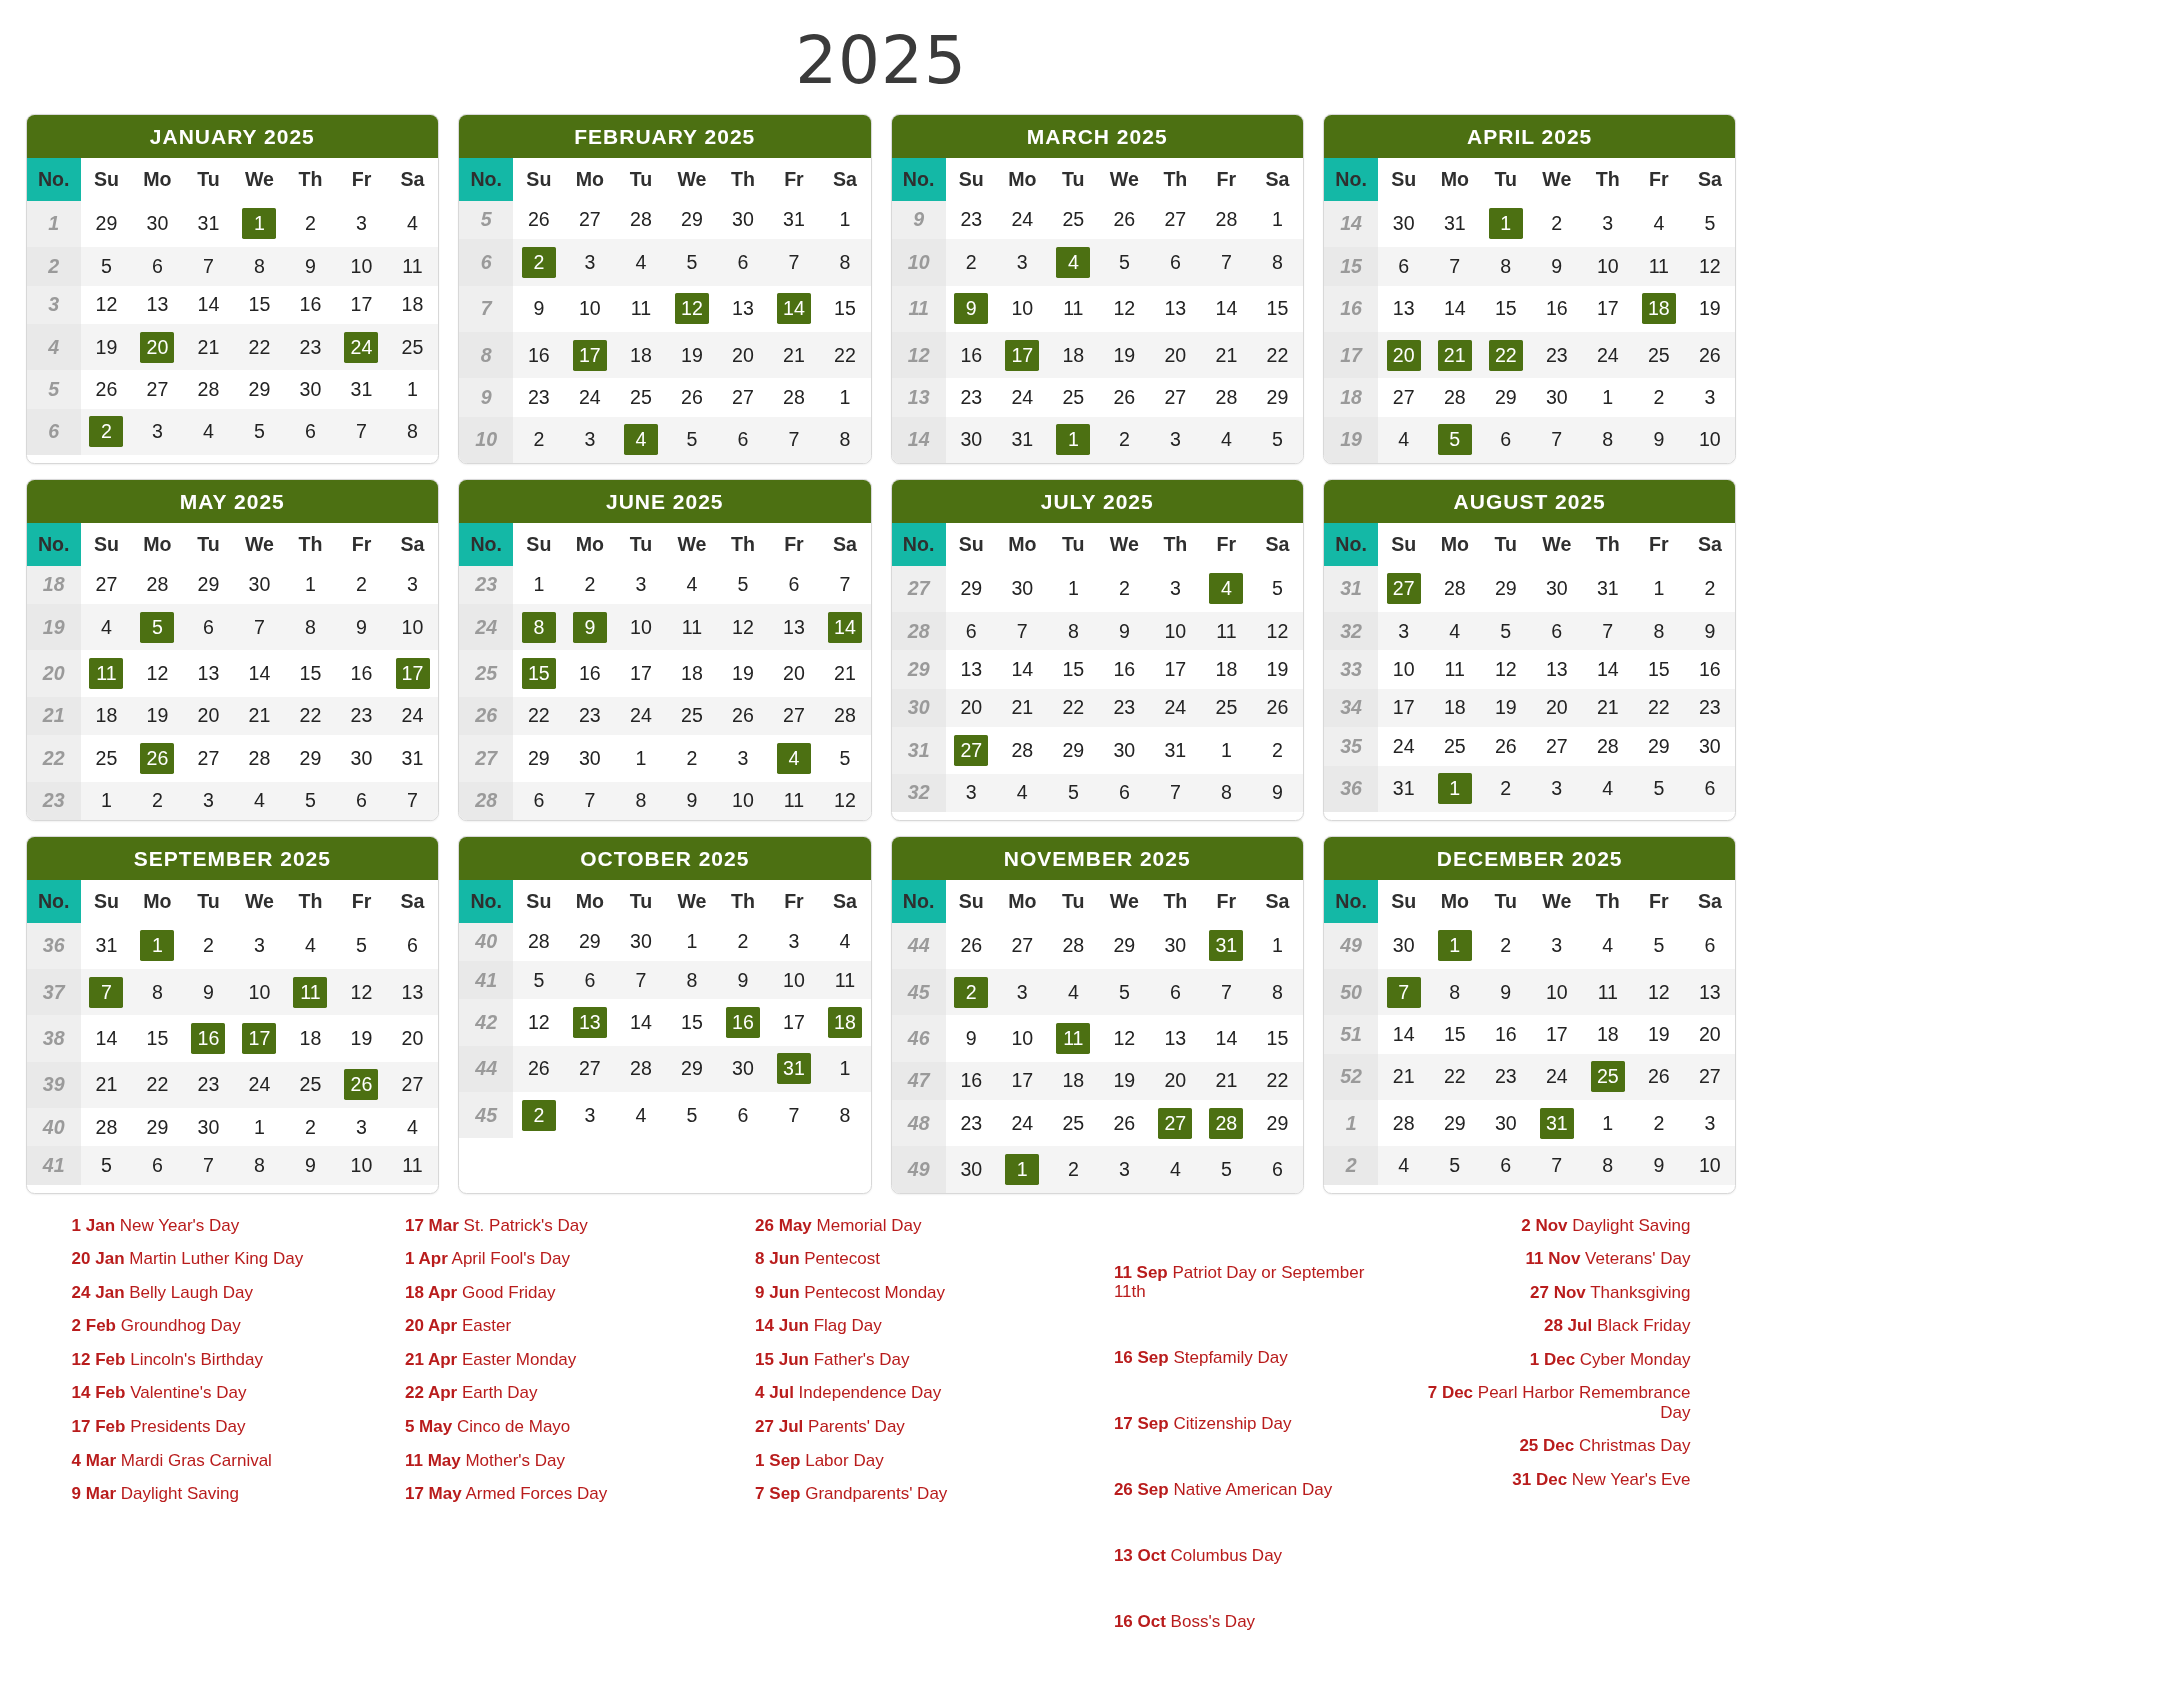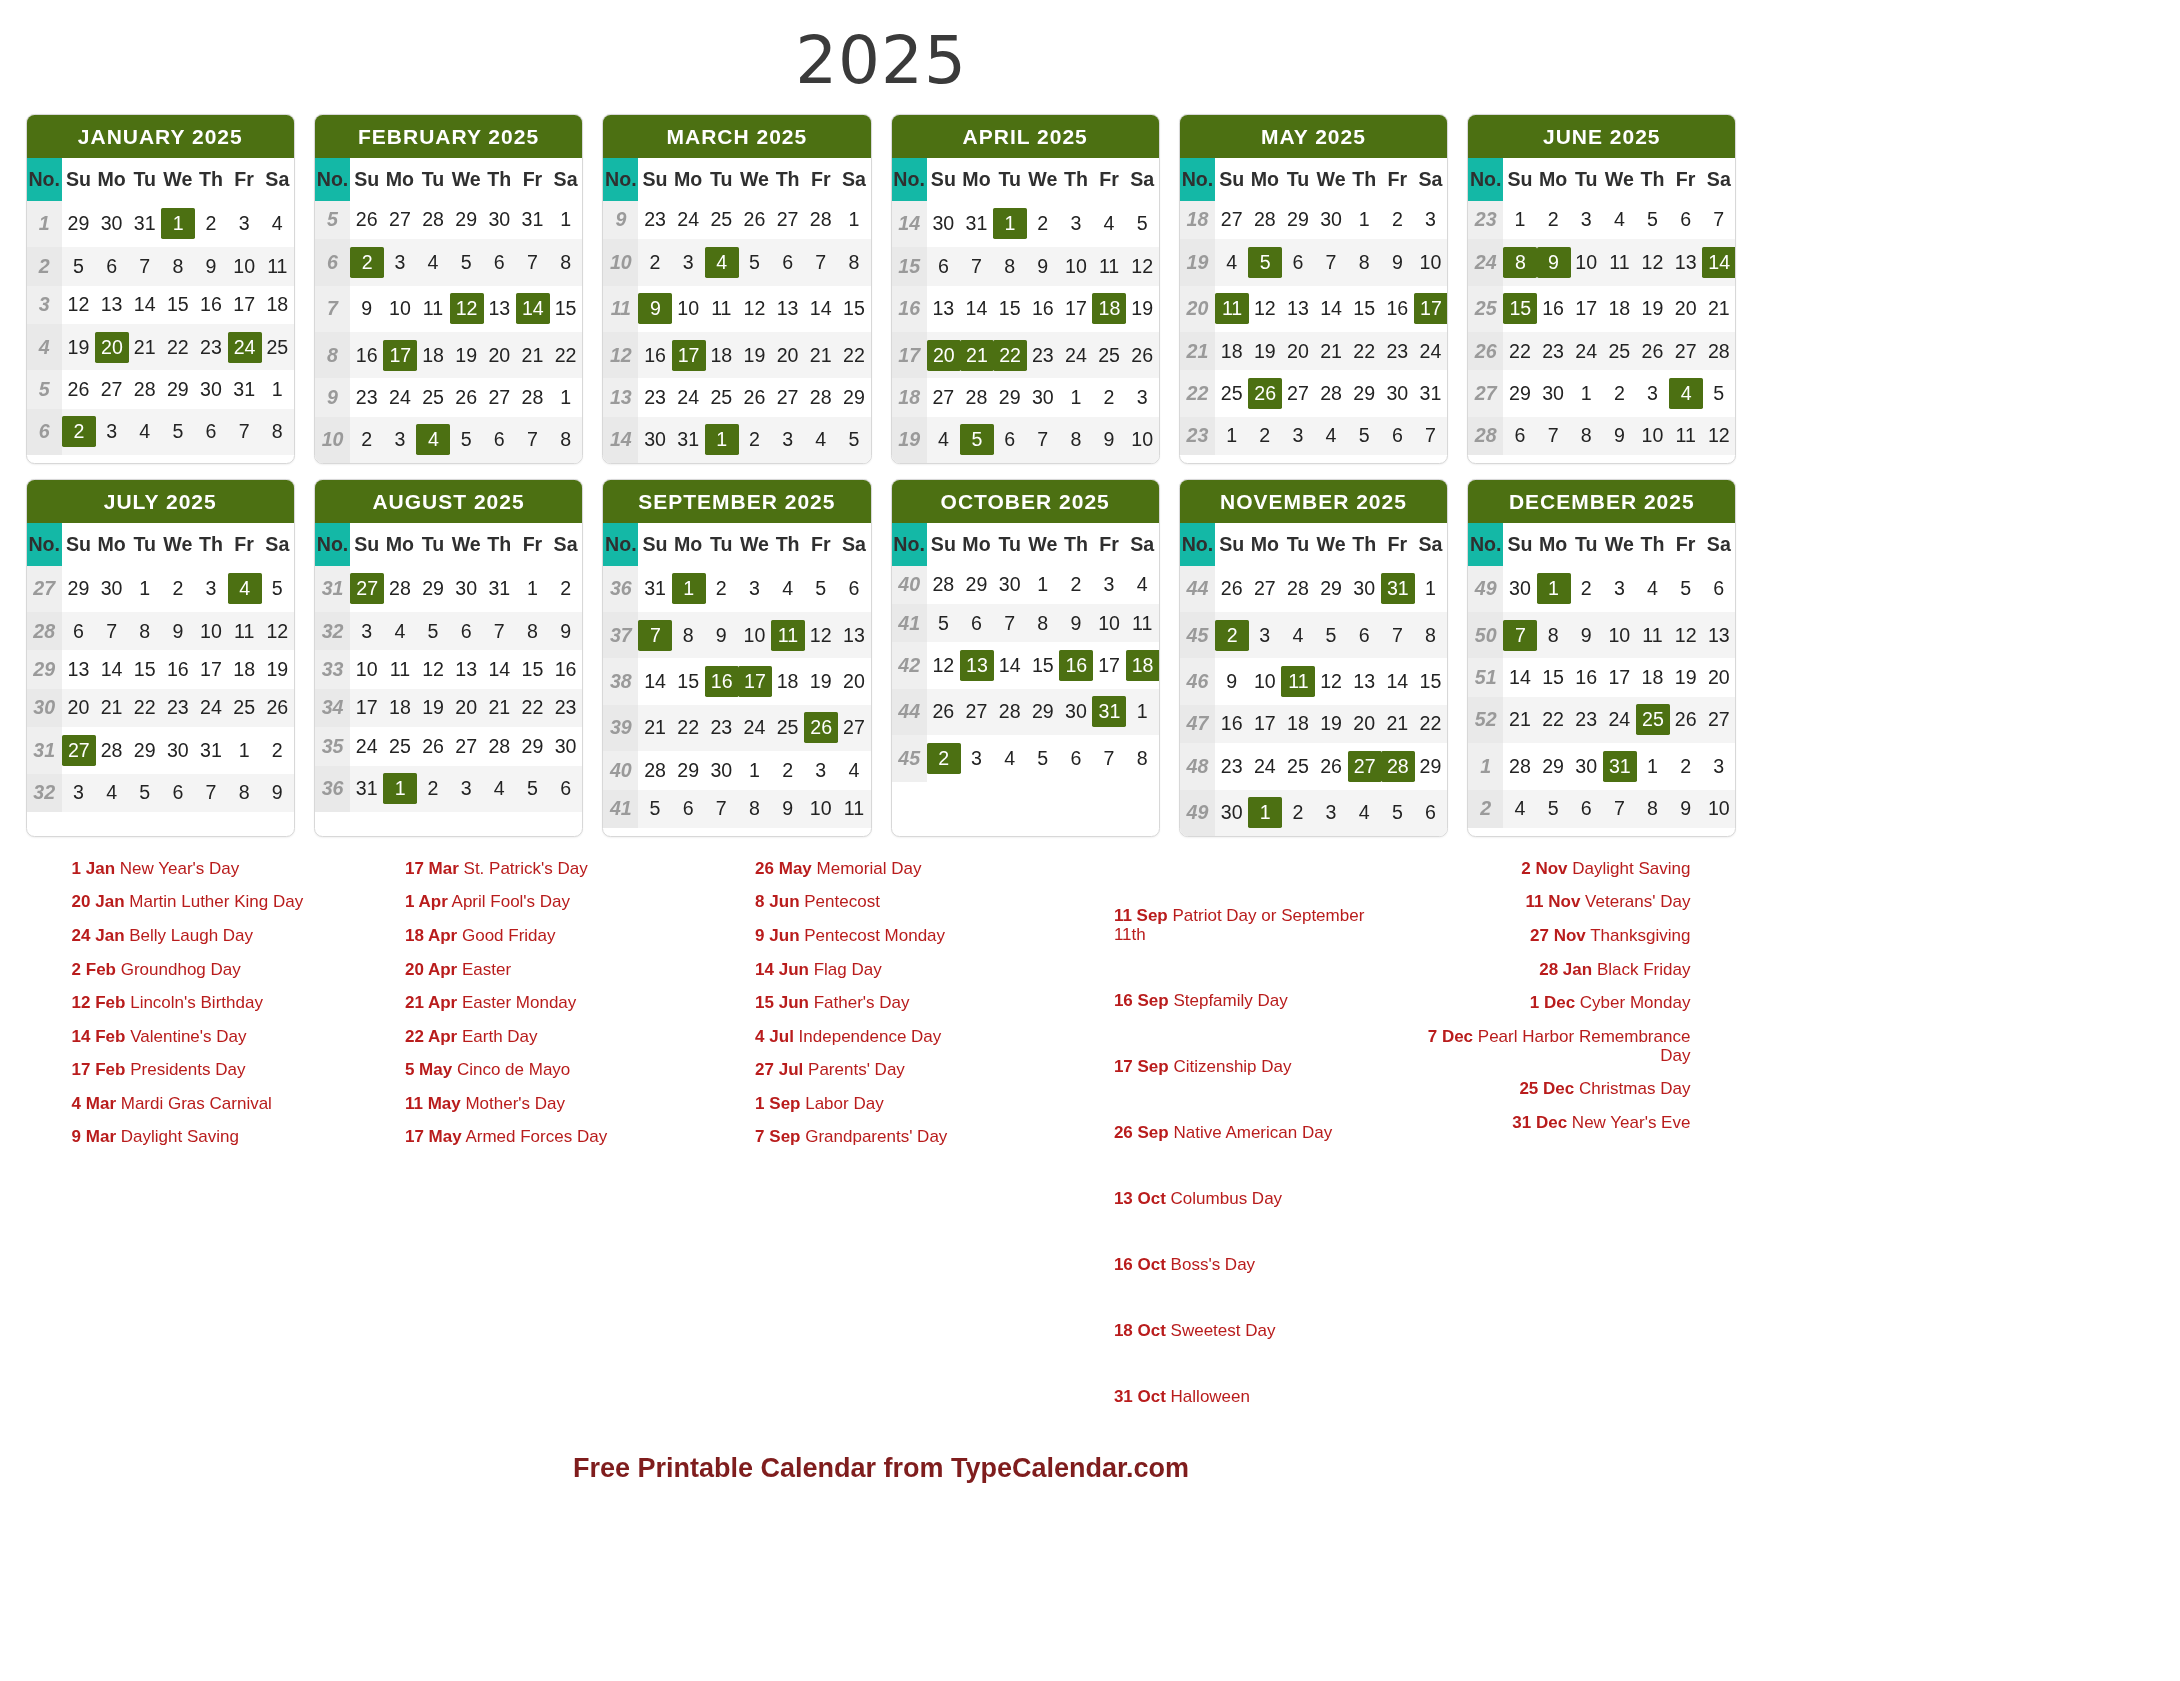--- a/index.html
+++ b/index.html
@@ -19,21 +19,21 @@
     text-align: center;
     font-size: 66px;
     font-weight: 400;
     color: #3a3a3a;
     letter-spacing: 0.9px;
     margin: 6.8px 0 15.3px 0;
     font-family: "DejaVu Sans", sans-serif;
   }
   .months-grid {
     display: grid;
-    grid-template-columns: repeat(6, 1fr);
+    grid-template-columns: repeat(4, 1fr);
     gap: 15.3px 19px;
   }
   .month-card {
     border: 0.9px solid #d8d8d8;
     border-radius: 8.5px;
     background: #fff;
     overflow: hidden;
     box-shadow: 0 0.9px 1.7px rgba(0,0,0,0.06);
   }
   .month-header {
@@ -1109,21 +1109,21 @@
         <div class="hol-item"><span class="hol-date">26 Sep</span> <span class="hol-name">Native American Day</span></div>
         <div class="hol-item"><span class="hol-date">13 Oct</span> <span class="hol-name">Columbus Day</span></div>
         <div class="hol-item"><span class="hol-date">16 Oct</span> <span class="hol-name">Boss's Day</span></div>
         <div class="hol-item"><span class="hol-date">18 Oct</span> <span class="hol-name">Sweetest Day</span></div>
         <div class="hol-item"><span class="hol-date">31 Oct</span> <span class="hol-name">Halloween</span></div>
       </div>
       <div class="hol-col">
         <div class="hol-item"><span class="hol-date">2 Nov</span> <span class="hol-name">Daylight Saving</span></div>
         <div class="hol-item"><span class="hol-date">11 Nov</span> <span class="hol-name">Veterans' Day</span></div>
         <div class="hol-item"><span class="hol-date">27 Nov</span> <span class="hol-name">Thanksgiving</span></div>
-        <div class="hol-item"><span class="hol-date">28 Jan</span> <span class="hol-name">Black Friday</span></div>
+        <div class="hol-item"><span class="hol-date">28 Jul</span> <span class="hol-name">Black Friday</span></div>
         <div class="hol-item"><span class="hol-date">1 Dec</span> <span class="hol-name">Cyber Monday</span></div>
         <div class="hol-item"><span class="hol-date">7 Dec</span> <span class="hol-name">Pearl Harbor Remembrance Day</span></div>
         <div class="hol-item"><span class="hol-date">25 Dec</span> <span class="hol-name">Christmas Day</span></div>
         <div class="hol-item"><span class="hol-date">31 Dec</span> <span class="hol-name">New Year's Eve</span></div>
       </div>
     </div>
 
   <div class="footer">Free Printable Calendar from TypeCalendar.com</div>
 </div>
 

